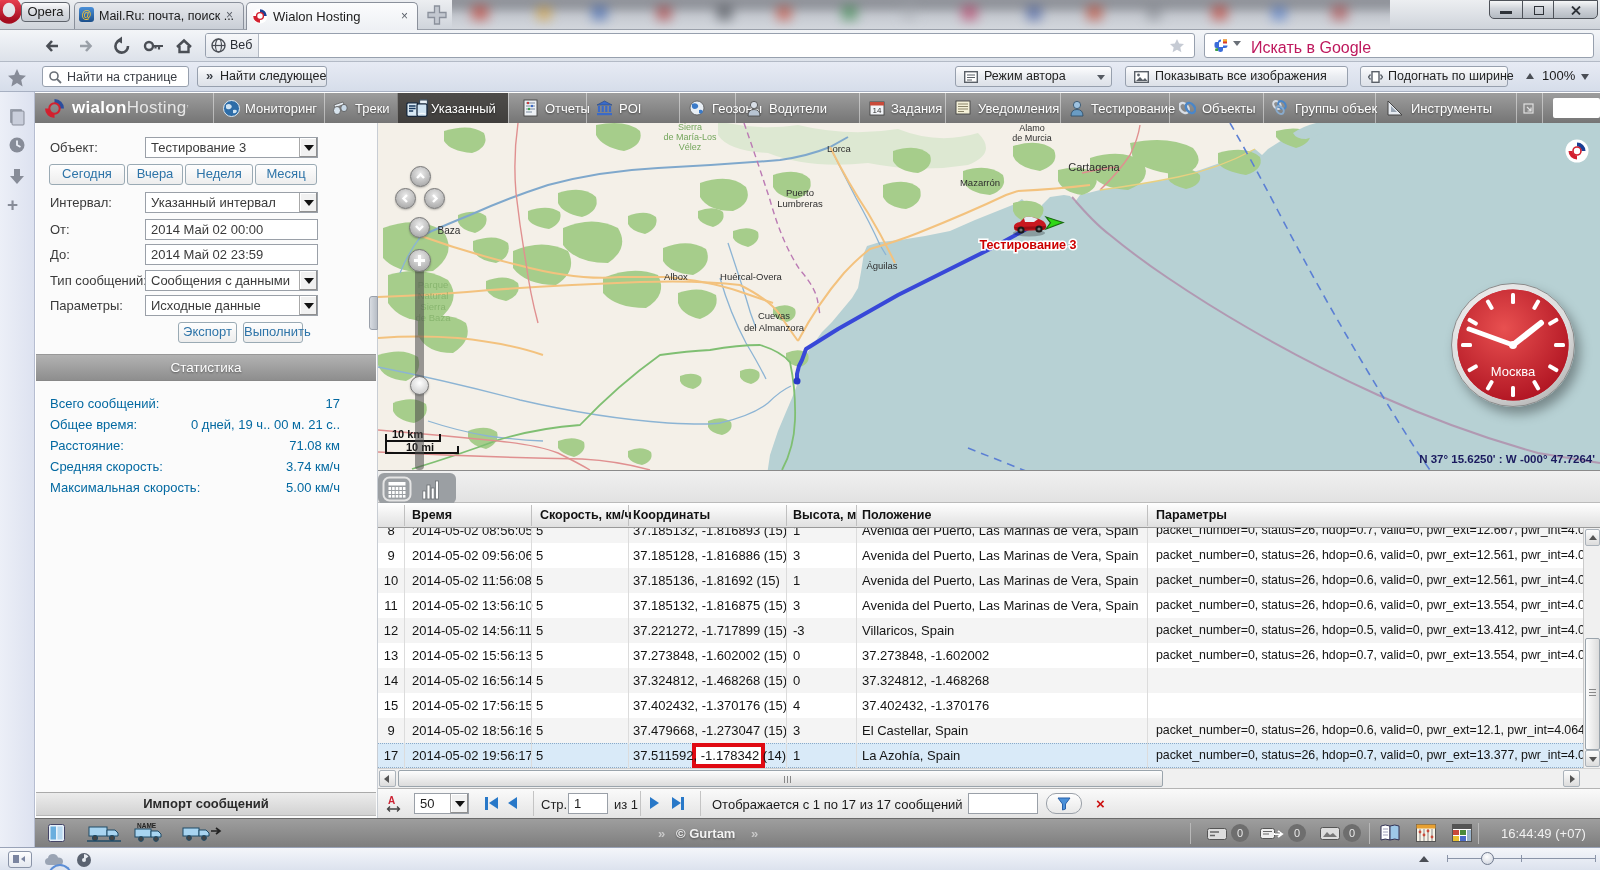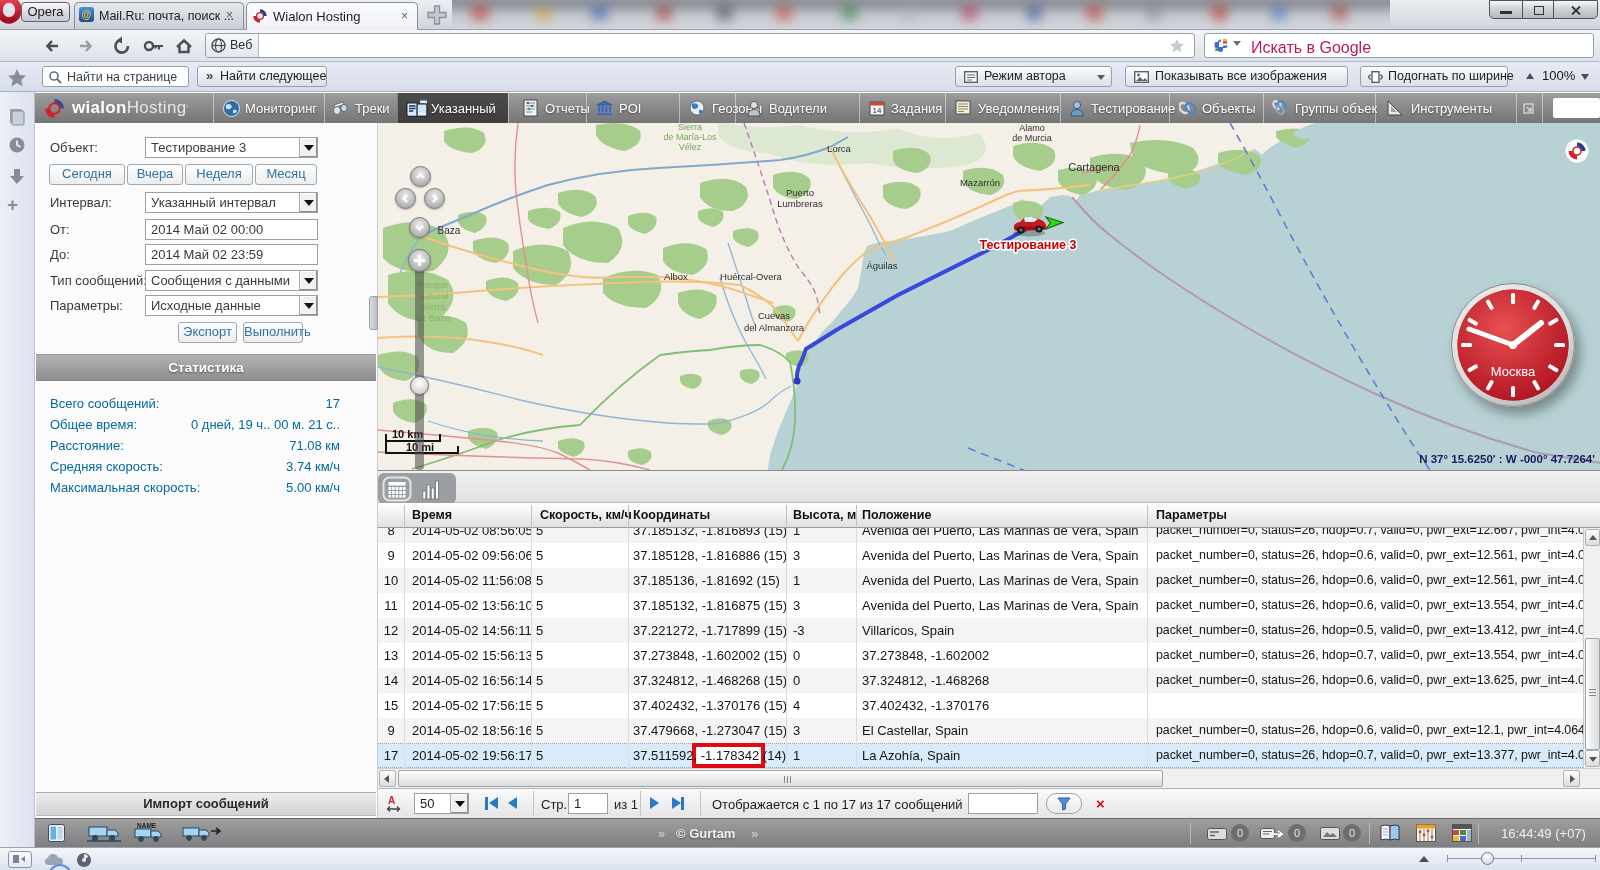--- a/index.html
+++ b/index.html
@@ -345,21 +345,21 @@
  <div class="lbl" style="left:14px;top:150px">Тип сообщений:</div>
  <div class="fld" style="top:147px">Сообщения с данными<div class="selbtn">
         <div class="selarr"></div>
       </div></div>
  <div class="lbl" style="left:14px;top:175px">Параметры:</div>
  <div class="fld" style="top:172px">Исходные данные<div class="selbtn">
         <div class="selarr"></div>
       </div></div>
  <div class="wbtn" style="left:142px;top:199px;width:59px">Экспорт</div>
  <div class="wbtn" style="left:207px;top:199px;width:60px">Выполнить</div>
- <div class="a" style="left:0;top:231px;width:340px;height:27px;background:linear-gradient(#b2b2b2,#8e8e8e);border-top:1px solid #989898;border-bottom:1px solid #888;box-sizing:border-box;text-align:center;font-size:13.5px;font-weight:bold;color:#fff;line-height:25px;text-shadow:0 1px 2px rgba(0,0,0,0.45)">Статистика</div>
+ <div class="a" style="left:0;top:231px;width:340px;height:27px;background:linear-gradient(#b2b2b2,#8e8e8e);border-top:1px solid #989898;border-bottom:1px solid #888;box-sizing:border-box;text-align:center;font-size:13.5px;font-weight:normal;color:#fff;line-height:25px;text-shadow:0 1px 2px rgba(0,0,0,0.45)">Статистика</div>
  <div class="strow" style="top:273px">Всего сообщений:<b>17</b></div>
  <div class="strow" style="top:294px">Общее время:<b>0 дней, 19 ч.. 00 м. 21 с..</b></div>
  <div class="strow" style="top:315px">Расстояние:<b>71.08 км</b></div>
  <div class="strow" style="top:336px">Средняя скорость:<b>3.74 км/ч</b></div>
  <div class="strow" style="top:357px">Максимальная скорость:<b>5.00 км/ч</b></div>
  <div class="graybar" style="top:669px">Импорт сообщений</div>
 </div>
 
 <div class="a" style="left:369px;top:296px;width:9px;height:34px;background:linear-gradient(90deg,#d8dce2,#b8bec6);border:1px solid #9aa0aa;border-radius:3px 0 0 3px;box-sizing:border-box;z-index:3"></div>
 <div class="a" style="left:378px;top:123px;width:1222px;height:347px;overflow:hidden">
@@ -703,21 +703,20 @@
       <div class="tc5">37.273848, -1.602002</div>
       <div class="tc6">packet_number=0, status=26, hdop=0.7, valid=0, pwr_ext=13.554, pwr_int=4.0</div>
     </div>
  <div class="trow" style="top:140px;background:#f4f4f4">
       <div class="tc0">14</div>
       <div class="tc1">2014-05-02 16:56:14</div>
       <div class="tc2">5</div>
       <div class="tc3">37.324812, -1.468268 (15)</div>
       <div class="tc4">0</div>
       <div class="tc5">37.324812, -1.468268</div>
-      <div class="tc6">packet_number=0, status=26, hdop=0.6, valid=0, pwr_ext=13.625, pwr_int=4.0</div>
     </div>
  <div class="trow" style="top:165px">
       <div class="tc0">15</div>
       <div class="tc1">2014-05-02 17:56:15</div>
       <div class="tc2">5</div>
       <div class="tc3">37.402432, -1.370176 (15)</div>
       <div class="tc4">4</div>
       <div class="tc5">37.402432, -1.370176</div>
     </div>
  <div class="trow" style="top:190px;background:#f4f4f4">

